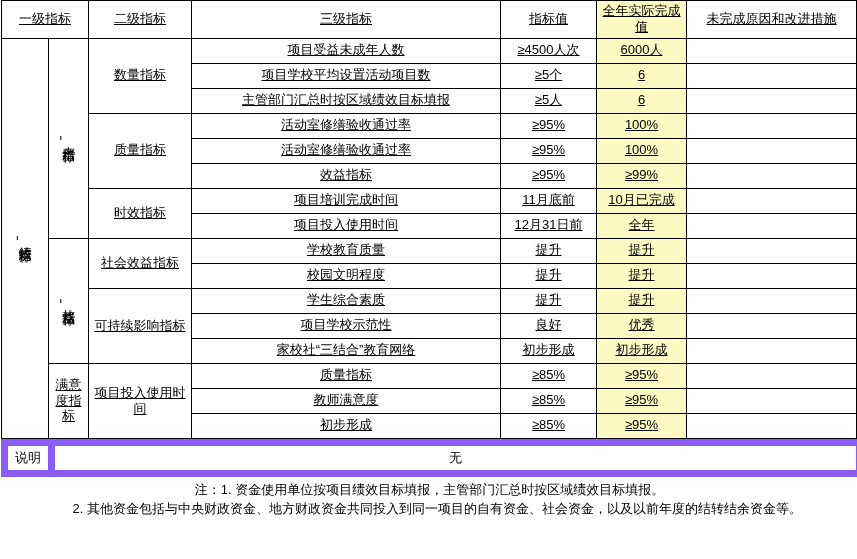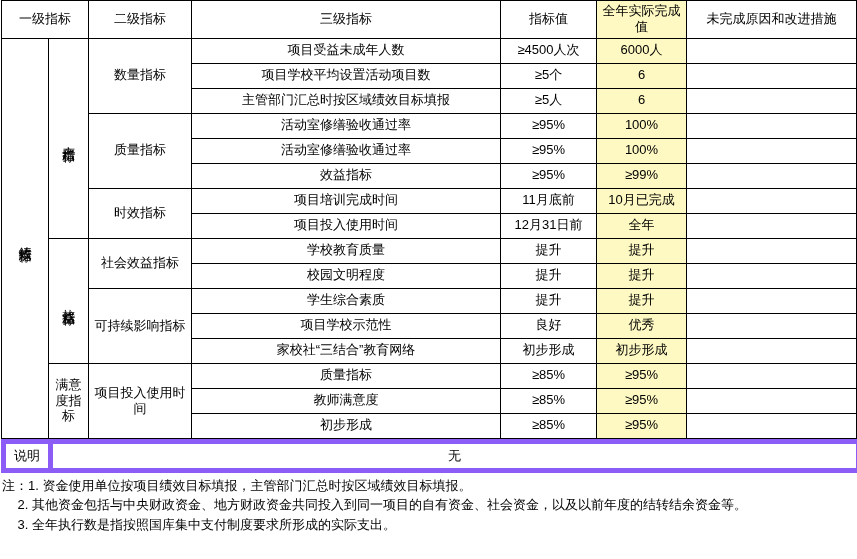--- a/index.html
+++ b/index.html
@@ -19,20 +19,21 @@
     width: 857px;
     height: 559px;
     position: relative;
     box-sizing: border-box;
   }
   table.perf {
     border-collapse: collapse;
     table-layout: fixed;
     width: 855px;
     margin-left: 1px;
+    text-decoration: underline;
   }
   table.perf td, table.perf th {
     border: 1px solid #000000;
     padding: 2px 3px;
     text-align: center;
     vertical-align: middle;
     font-weight: normal;
     font-size: 13px;
     line-height: 1.25;
   }
@@ -66,32 +67,33 @@
     line-height: 1.2;
   }
   .row-h { height: 25px; }
   table.note {
     border-collapse: collapse;
     table-layout: fixed;
     width: 855px;
     margin-left: 1px;
   }
   table.note td {
-    border: 5px solid #8b5cf6;
+    border: 7px solid #8b5cf6;
     padding: 3px 4px;
     font-size: 13px;
     text-align: center;
     vertical-align: middle;
   }
   col.n0 { width: 47px; }
   col.n1 { width: 808px; }
   .footnotes {
     margin: 3px 0 0 2px;
     font-size: 13px;
     line-height: 1.5;
+    text-align: center;
   }
   .footnotes div {
     white-space: normal;
   }
   .ind1 { text-indent: 0; }
   .ind2 { text-indent: 1.2em; }
 </style>
 </head>
 <body>
 
@@ -261,16 +263,15 @@
       <tr class="row-h">
         <td><span>说明</span></td>
         <td><span>无</span></td>
       </tr>
     </tbody>
   </table>
 
   <div class="footnotes">
     <div class="ind1">注：1. 资金使用单位按项目绩效目标填报，主管部门汇总时按区域绩效目标填报。</div>
     <div class="ind2">2. 其他资金包括与中央财政资金、地方财政资金共同投入到同一项目的自有资金、社会资金，以及以前年度的结转结余资金等。</div>
-    <div class="ind2">3. 全年执行数是指按照国库集中支付制度要求所形成的实际支出。</div>
   </div>
 
 </div>
 
 </body></html>

